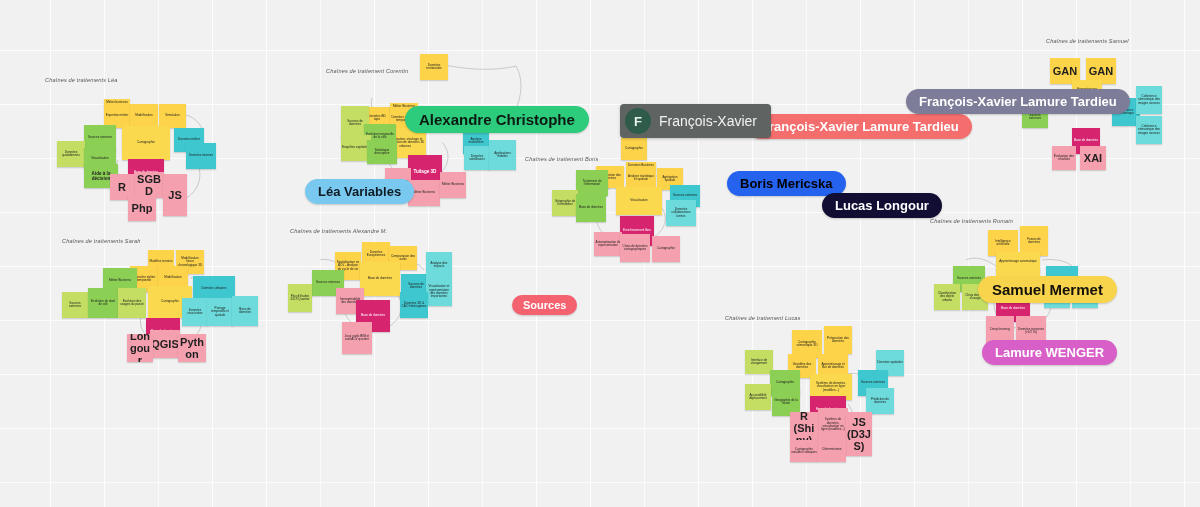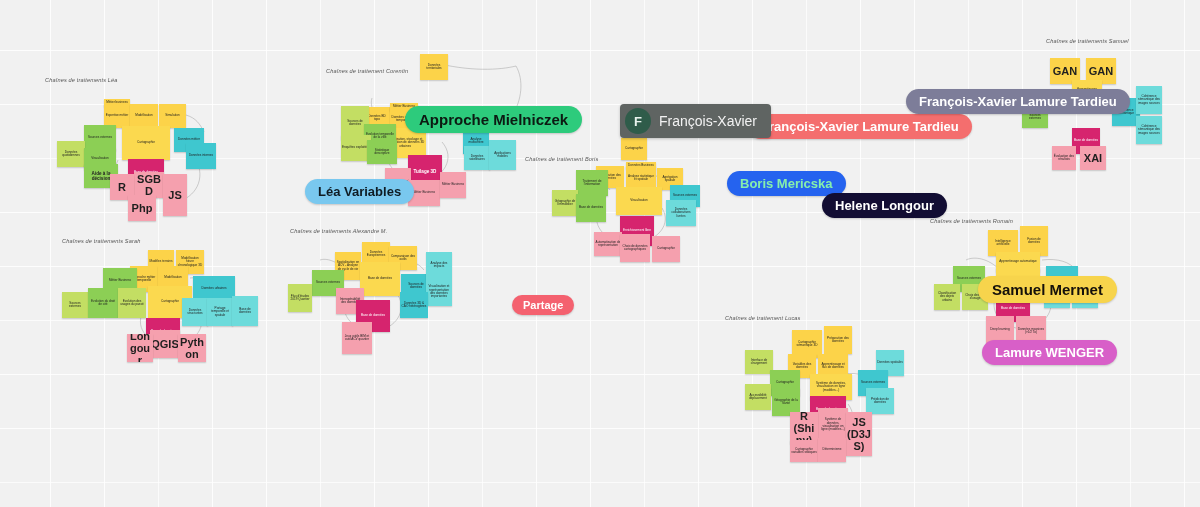--- a/index.html
+++ b/index.html
@@ -275,21 +275,21 @@
   <div class="note p" style="left:818px;top:408px;width:30px;height:34px;">Système de données, visualisation en ligne (modèles...)</div>
   <div class="note p big" style="left:790px;top:412px;width:28px;height:32px;">R (Shiny)</div>
   <div class="note p big" style="left:846px;top:412px;width:26px;height:44px;">JS (D3JS)</div>
   <div class="note p" style="left:790px;top:440px;width:28px;height:22px;">Cartographie variables statiques</div>
   <div class="note p" style="left:818px;top:438px;width:28px;height:24px;">Déterminisme</div>
 
   <div class="cursor">
     <svg class="arrow" style="left:390px;top:88px;" width="20" height="22" viewBox="0 0 20 22">
       <path d="M2 1 L18 12 L10 13 L13 20 L9 21 L6 14 L2 19 Z" fill="#2dcb7c"></path>
     </svg>
-    <div class="pill lg" style="left:405px;top:106px;background:#2dcb7c;color:#0c1a12;">Approche Mielniczek</div>
+    <div class="pill lg" style="left:405px;top:106px;background:#2dcb7c;color:#0c1a12;">Alexandre Christophe</div>
   </div>
 
   <div class="cursor">
     <svg class="arrow" style="left:294px;top:165px;" width="18" height="20" viewBox="0 0 18 20">
       <path d="M16 1 L2 11 L9 12 L6 18 L10 19 L13 13 L17 17 Z" fill="#79c8ef"></path>
     </svg>
     <div class="pill md" style="left:305px;top:179px;background:#79c8ef;color:#0f1c24;">Léa Variables</div>
   </div>
 
   <div class="cursor">
@@ -303,35 +303,35 @@
     <svg class="arrow" style="left:895px;top:76px;" width="18" height="20" viewBox="0 0 18 20">
       <path d="M16 1 L2 11 L9 12 L6 18 L10 19 L13 13 L17 17 Z" fill="#7d7d99"></path>
     </svg>
     <div class="pill md" style="left:906px;top:89px;background:#7d7d99;color:#ffffff;">François-Xavier Lamure Tardieu</div>
   </div>
 
   <div class="cursor">
     <svg class="arrow" style="left:716px;top:155px;" width="18" height="20" viewBox="0 0 18 20">
       <path d="M16 1 L2 11 L9 12 L6 18 L10 19 L13 13 L17 17 Z" fill="#2563ef"></path>
     </svg>
-    <div class="pill md" style="left:727px;top:171px;background:#2563ef;color:#86efac;">Boris Mericska</div>
+    <div class="pill md" style="left:727px;top:171px;background:#2563ef;color:#000000;">Boris Mericska</div>
   </div>
 
   <div class="cursor">
     <svg class="arrow" style="left:810px;top:178px;" width="18" height="20" viewBox="0 0 18 20">
       <path d="M2 1 L16 11 L9 12 L12 18 L8 19 L5 13 L1 17 Z" fill="#120d33"></path>
     </svg>
-    <div class="pill md" style="left:822px;top:193px;background:#120d33;color:#ffffff;">Helene Longour</div>
+    <div class="pill md" style="left:822px;top:193px;background:#120d33;color:#ffffff;">Lucas Longour</div>
   </div>
 
   <div class="cursor">
     <svg class="arrow" style="left:505px;top:280px;" width="16" height="18" viewBox="0 0 16 18">
       <path d="M2 1 L14 10 L8 11 L10 16 L7 17 L5 12 L1 15 Z" fill="#f4616f"></path>
     </svg>
-    <div class="pill sm" style="left:512px;top:295px;background:#f4616f;color:#ffffff;">Partage</div>
+    <div class="pill sm" style="left:512px;top:295px;background:#f4616f;color:#ffffff;">Sources</div>
   </div>
 
   <div class="cursor">
     <svg class="arrow" style="left:968px;top:266px;" width="16" height="18" viewBox="0 0 16 18">
       <path d="M2 1 L14 10 L8 11 L10 16 L7 17 L5 12 L1 15 Z" fill="#f7d44c"></path>
     </svg>
     <div class="pill lg" style="left:978px;top:276px;background:#f7d44c;color:#14100a;">Samuel Mermet</div>
   </div>
 
   <div class="cursor">

